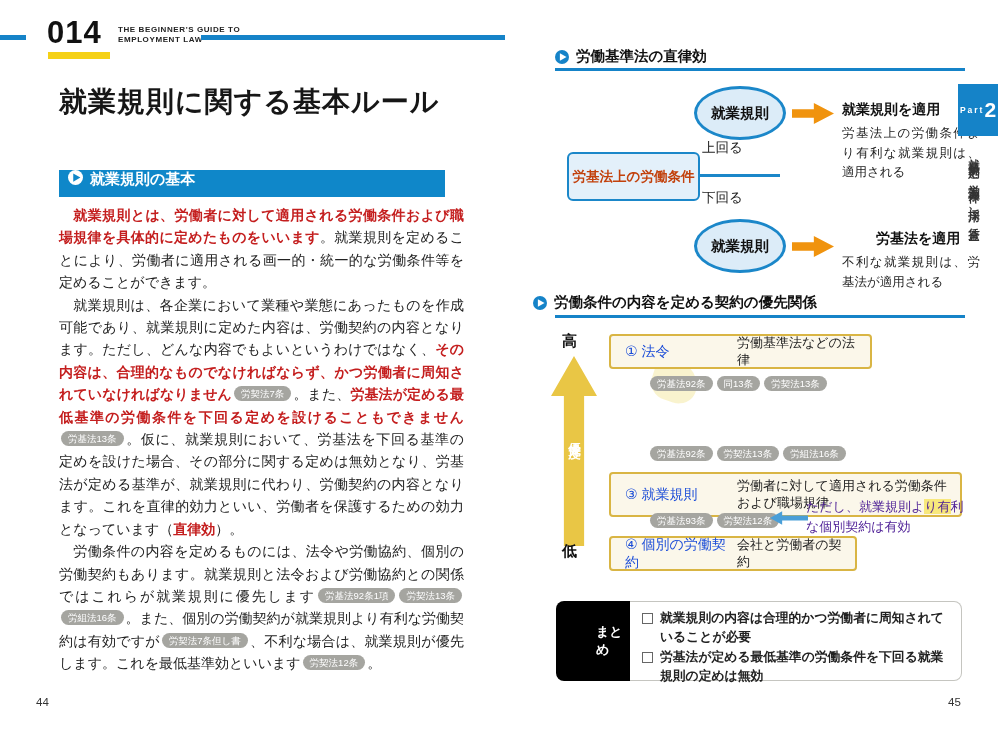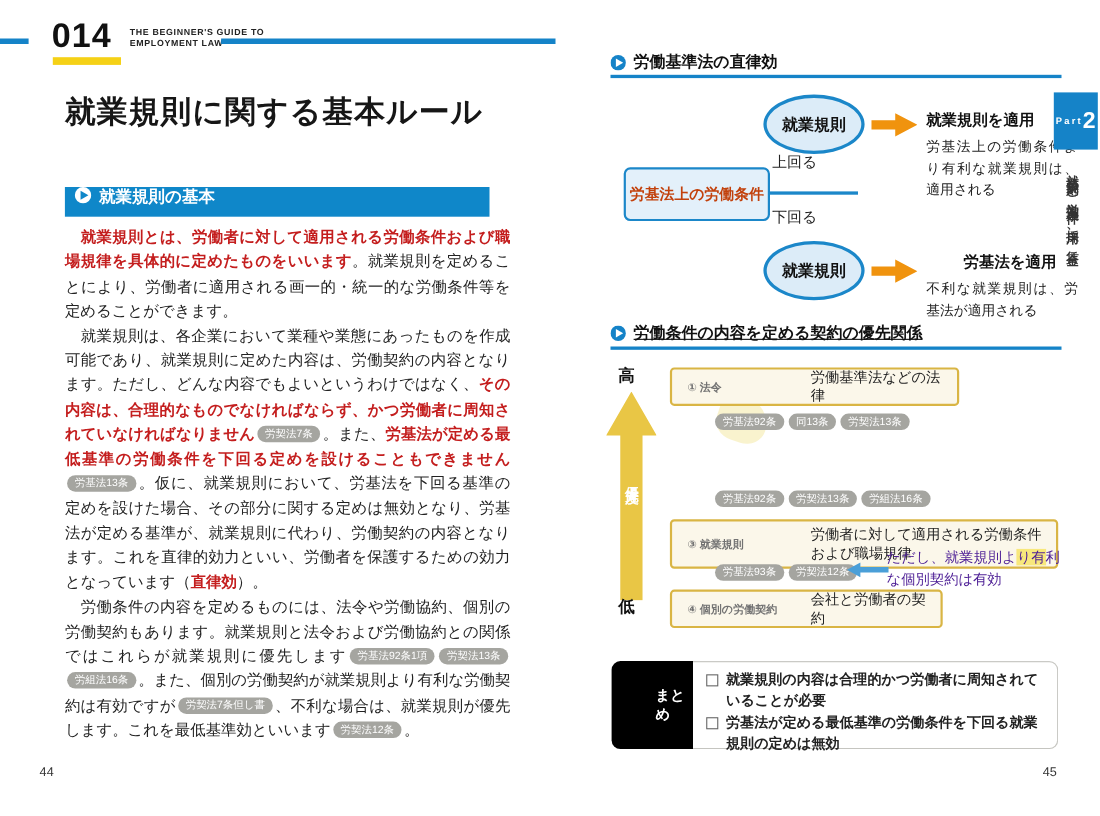--- a/index.html
+++ b/index.html
@@ -62,21 +62,21 @@
     clip-path:polygon(50% 0%, 100% 21%, 72% 21%, 72% 100%, 28% 100%, 28% 21%, 0% 21%);
   }
   .up-arrow span {
     position:absolute; left:50%; top:76px; transform:translateX(-50%);
     writing-mode:vertical-rl; color:#fff; font-size:12.5px; font-weight:700; letter-spacing:2px;
   }
   .prio-box {
     position:absolute; border:2px solid #d9b544; border-radius:4px; background:#fbf7ea;
     display:flex; align-items:center; padding-left:14px;
   }
-  .prio-name { min-width:112px; font-size:10px; font-weight:700; color:#737373; }
+  .prio-name { min-width:112px; font-size:14px; font-weight:400; color:#1d4ed8; }
   .prio-desc { font-size:13px; line-height:16.5px; color:#222; padding-right:8px; }
   .badge-row { position:absolute; white-space:nowrap; }
   .swoosh { position:absolute; left:652px; top:360px; width:46px; height:42px; background:#f6ecb4; opacity:.65;
     border-radius:10% 90% 60% 60%; transform:rotate(18deg); }
   .left-arrow {
     position:absolute; left:770px; top:511px; width:38px; height:14px; background:#4a9fd8;
     clip-path:polygon(0% 50%, 32% 2%, 32% 32%, 100% 32%, 100% 68%, 32% 68%, 32% 98%);
   }
   .prio-note { position:absolute; left:806px; top:497px; width:164px; font-size:13px; line-height:20px; color:#4c1d95; }
   
@@ -152,21 +152,21 @@
   <div class="cmp-label" style="left:702px; top:139px;">上回る</div>
   <div class="blue-box">労基法上の労働条件</div>
   <div class="h-line"></div>
   <div class="cmp-label" style="left:702px; top:189px;">下回る</div>
 
   <div class="ellipse" style="left:694px; top:219px;">就業規則</div>
   <div class="arrow-right" style="left:792px; top:235px;"></div>
   <div class="result-title" style="left:876px; top:230px;">労基法を適用</div>
   <div class="result-desc" style="left:842px; top:253px;">不利な就業規則は、労基法が適用される</div>
 
-  <div class="fig-head" style="left:555px; top:293px;text-decoration:underline;">
+  <div class="fig-head" style="left:533px; top:293px;">
     <svg width="14" height="14" viewBox="0 0 20 20">
       <circle cx="10" cy="10" r="10" fill="#1583c8"></circle>
       <polygon points="7,4.5 16.5,10 7,15.5" fill="#ffffff"></polygon>
     </svg>
     <span>労働条件の内容を定める契約の優先関係</span>
   </div>
   <div class="fig-rule" style="left:555px; top:315px; width:410px;"></div>
 
   <div class="prio-hi-lo" style="left:562px; top:332px;">高</div>
   <div class="up-arrow">

